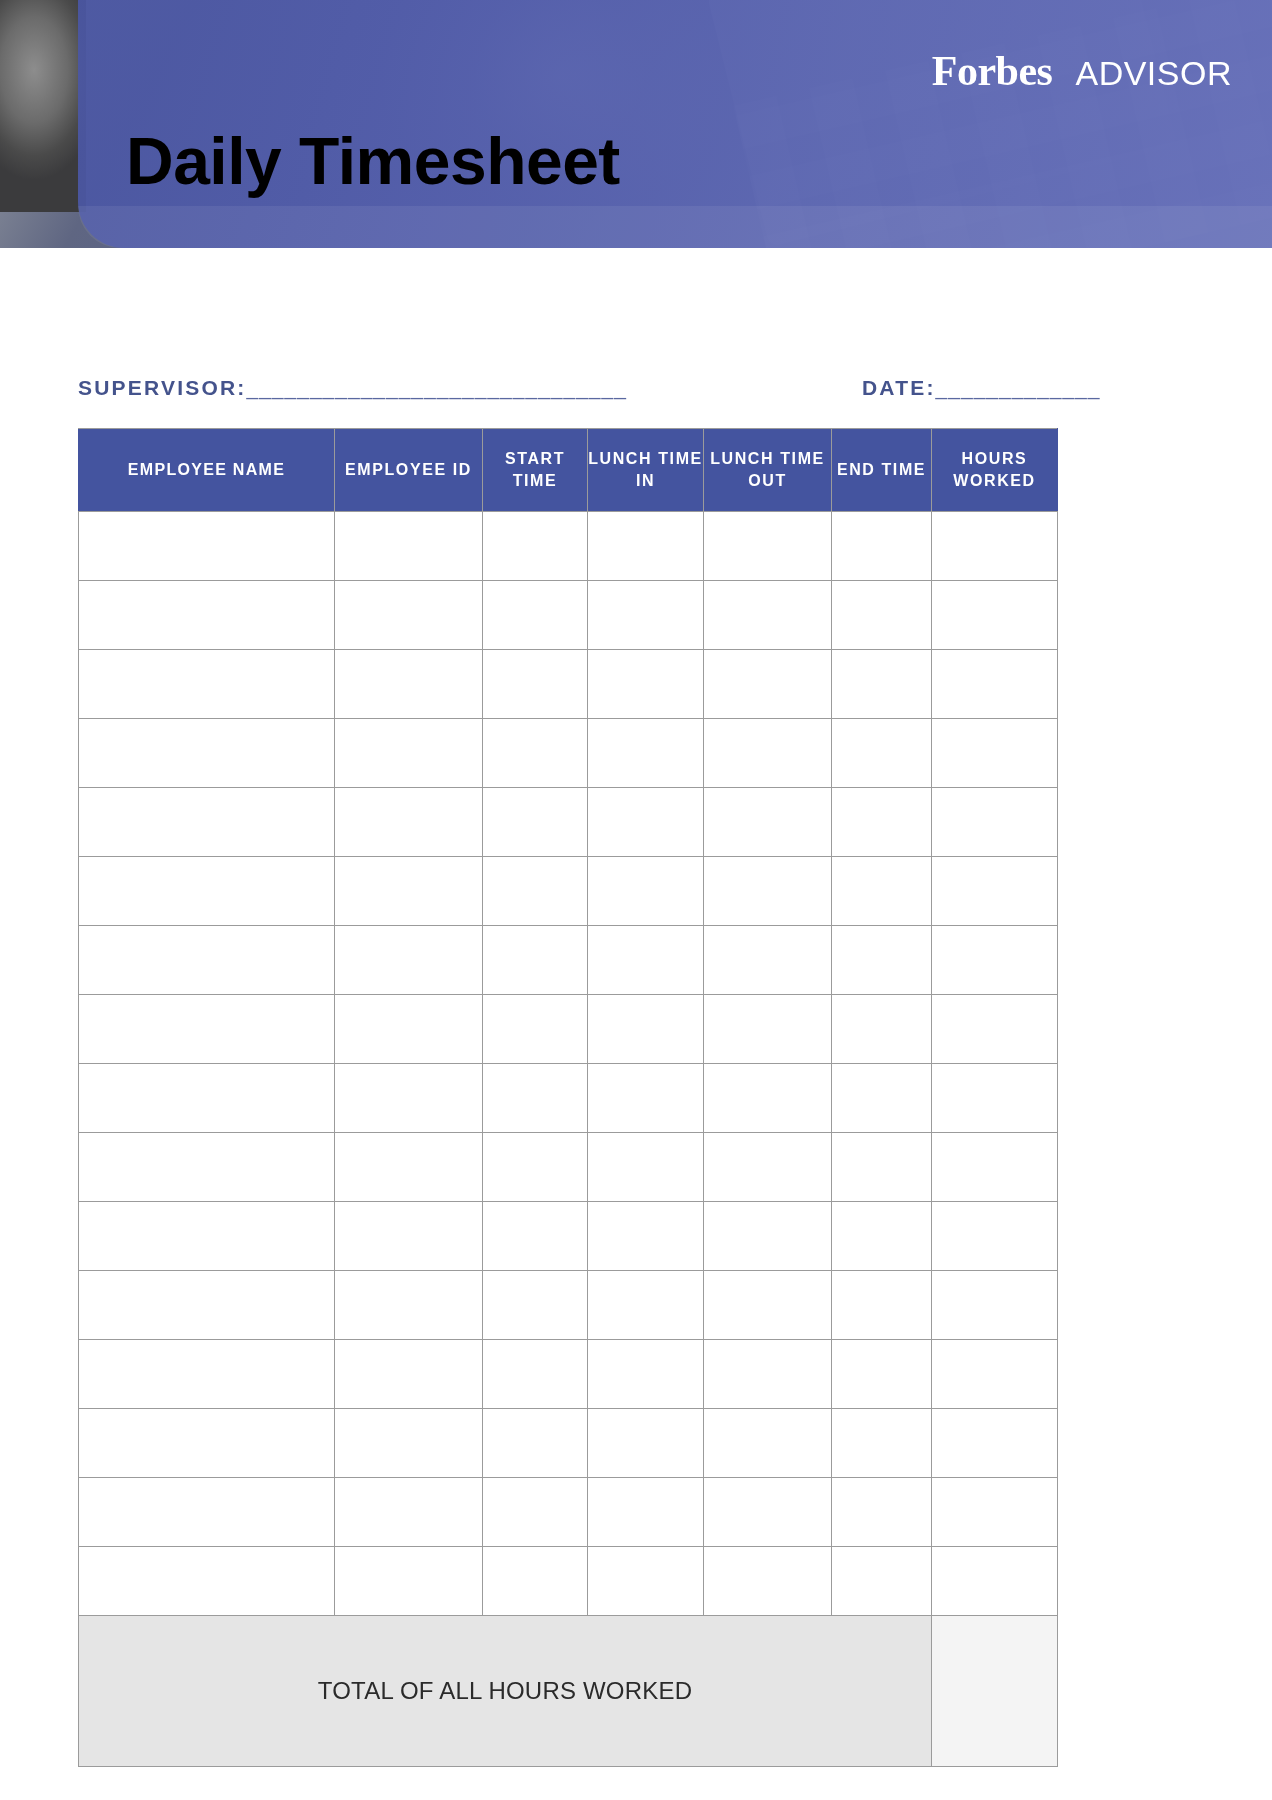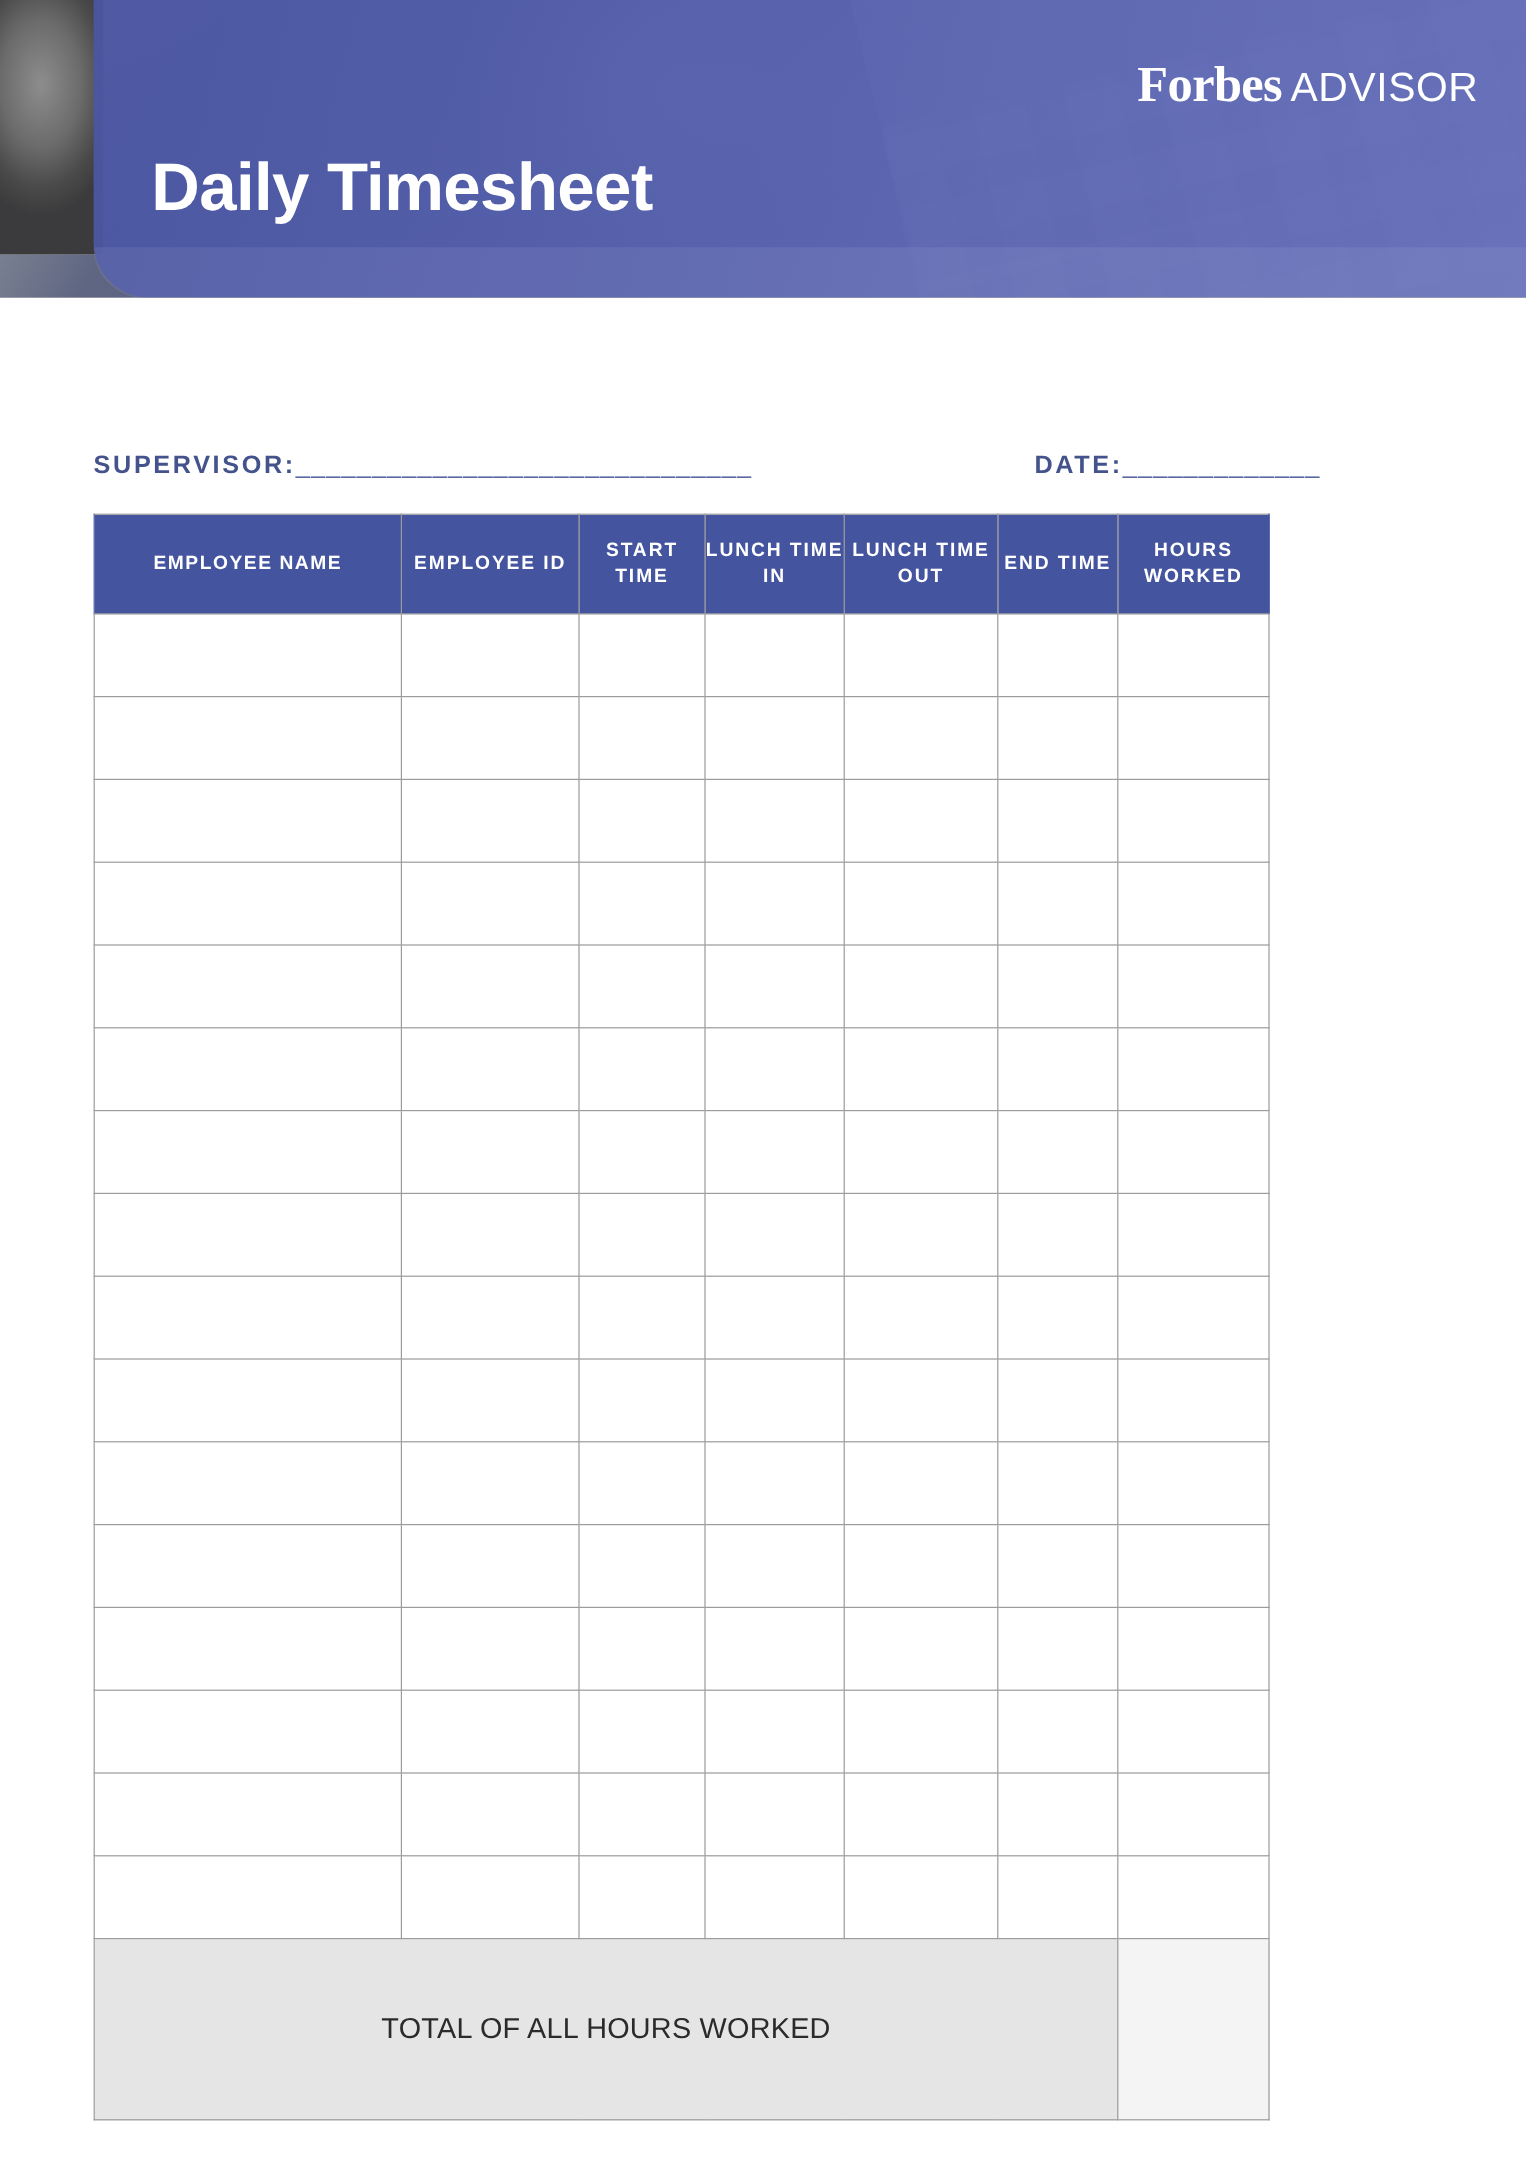--- a/index.html
+++ b/index.html
@@ -83,34 +83,34 @@
     position: absolute;
     left: 0; right: 0; bottom: 0;
     height: 42px;
     background: rgba(255,255,255,0.07);
     border-bottom-left-radius: 46px;
   }
   .banner-title {
     position: absolute;
     left: 126px;
     top: 128px;
-    font-size: 56px;
+    font-size: 66px;
     font-weight: 700;
-    color: #ffffff;
+    color: #000000;
     letter-spacing: -0.5px;
     line-height: 1;
     white-space: nowrap;
   }
   .brand {
     position: absolute;
     right: 40px;
     top: 50px;
     display: flex;
     align-items: baseline;
-    gap: 7px;
+    gap: 23px;
     white-space: nowrap;
   }
   .brand-forbes {
     font-family: "Liberation Serif", serif;
     font-size: 42px;
     font-weight: 700;
     color: #ffffff;
     letter-spacing: -0.5px;
     line-height: 1;
   }

